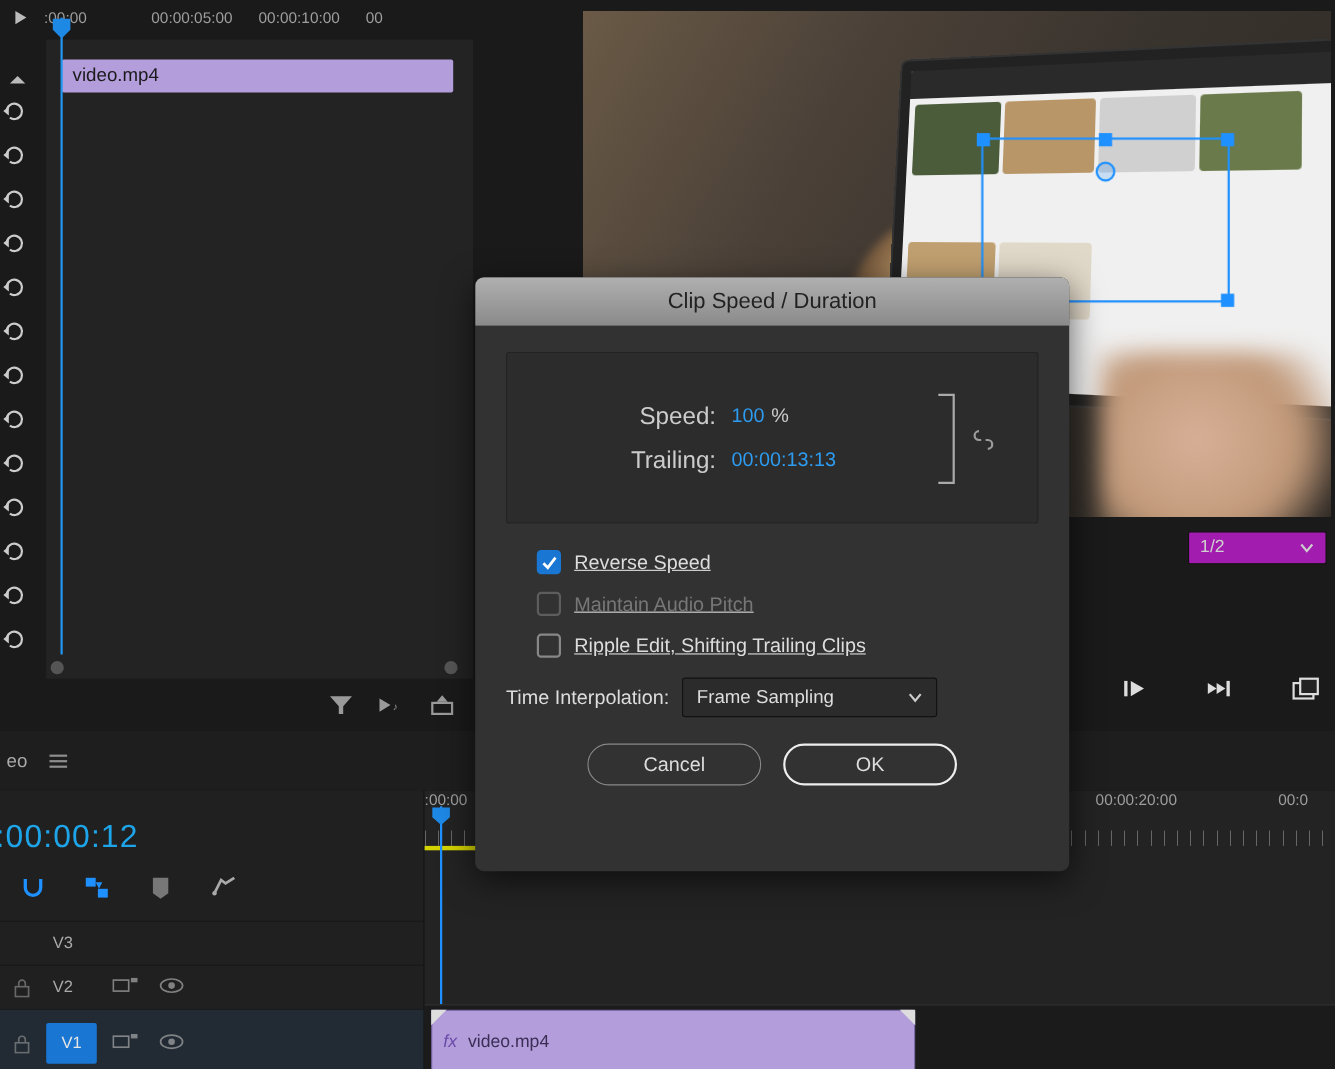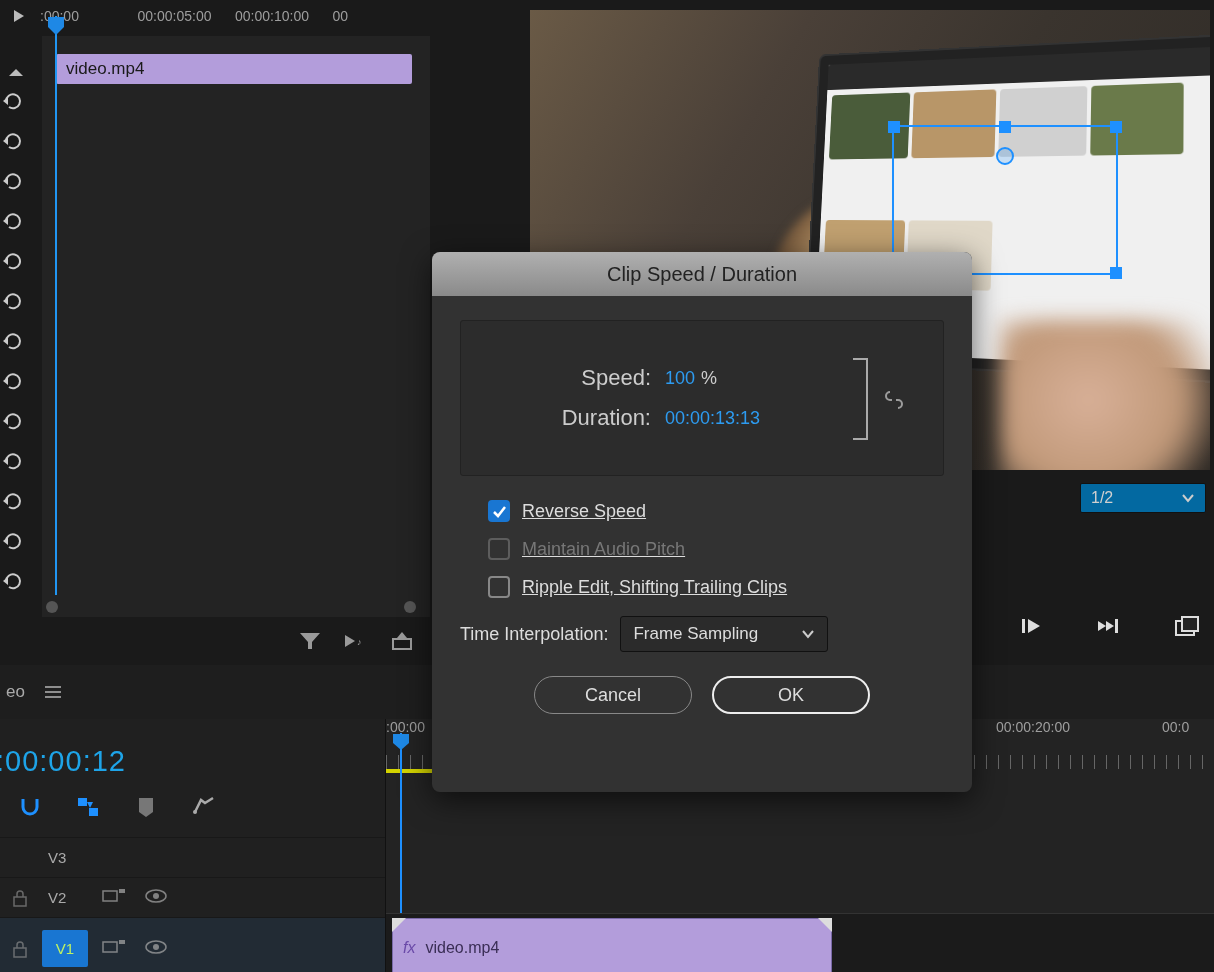--- a/index.html
+++ b/index.html
@@ -107,21 +107,21 @@
   .sh-tl{left:-6px;top:-6px;} .sh-tr{right:-6px;top:-6px;}
   .sh-bl{left:-6px;bottom:-6px;} .sh-br{right:-6px;bottom:-6px;}
   .sh-mt{left:50%;top:-6px;margin-left:-6px;}
   .sel-anchor{position:absolute;left:50%;top:20px;width:18px;height:18px;margin-left:-9px;border:2px solid #1e90ff;border-radius:50%;background:#1e90ff33;}
 
   .prog-right {
     position:absolute; right:0; top:480px; width:140px; height:36px;
     display:flex; align-items:center; justify-content:flex-end; gap:8px; padding-right:8px;
   }
   .zoom-sel {
-    background:#0369a1; border:1px solid #111; color:#d0d0d0;
+    background:#a21caf; border:1px solid #111; color:#d0d0d0;
     height:30px; width:126px; border-radius:2px;
     display:flex; align-items:center; padding:0 10px; font-size:16px;
     justify-content:space-between;
   }
   .transport {
     position:absolute; left:540px; right:0; bottom:14px; height:50px;
     display:flex; align-items:center; justify-content:flex-end; gap:50px; padding-right:14px;
   }
   .tbtn { width:34px; height:34px; display:flex; align-items:center; justify-content:center; }
 
@@ -153,21 +153,21 @@
     position:absolute; left:0; top:118px; right:0;
   }
   .track-row {
     height:40px; display:flex; align-items:center; gap:14px;
     border-top:1px solid #181818; padding-left:12px;
   }
   .track-row.tall { height:62px; }
   .track-row.sel { background:#2b4b6b44; }
   .lock { width:22px; opacity:.6;}
   .tlabel { width:40px; font-size:15px; color:#aaa; text-align:left;}
-  .tlabel.sel { background:#1976d2; color:#bef264; padding:10px 6px; border-radius:2px; margin-left:-6px; width:46px; text-align:center;}
+  .tlabel.sel { background:#1976d2; color:#e5e5e5; padding:10px 6px; border-radius:2px; margin-left:-6px; width:46px; text-align:center;}
   .ticon { width:28px; height:20px; opacity:.7;}
 
   .tl-right {
     position:absolute; left:386px; right:0; top:54px; bottom:0;
     background:#232323;
   }
   .ruler {
     position:absolute; left:0; right:0; top:0; height:56px;
   }
   .ruler-times { position:absolute; left:0; right:0; top:0; height:24px; display:flex; color:#9e9e9e; font-size:14px;}
@@ -224,21 +224,21 @@
   .chk {
     width:22px; height:22px; border:2px solid #888; border-radius:4px;
     display:flex; align-items:center; justify-content:center; flex-shrink:0;
   }
   .chk.checked { background:#1976d2; border-color:#1976d2; }
   .chk.disabled { opacity:.5; }
   .chk-label.disabled { color:#777; }
   .interp-row { display:flex; align-items:center; gap:12px; margin:18px 0 24px 0; font-size:18px;}
   .select {
     background:#2b2b2b; border:1px solid #111; border-radius:3px;
-    height:36px; width:208px; display:flex; align-items:center; justify-content:space-between;
+    height:36px; width:232px; display:flex; align-items:center; justify-content:space-between;
     padding:0 12px; font-size:17px;
   }
   .dlg-btns { display:flex; justify-content:center; gap:20px; }
   .btn {
     height:38px; width:158px; border:1px solid #888; border-radius:19px;
     display:flex; align-items:center; justify-content:center;
     font-size:18px; color:#ddd; background:transparent;
   }
   .btn.primary { border:2px solid #eee; }
 
@@ -565,21 +565,21 @@
 <div class="dialog">
   <div class="dlg-title">Clip Speed / Duration</div>
   <div class="dlg-body">
     <div class="dlg-box">
       <div class="row">
         <span class="lbl">Speed:</span>
         <span class="val">100</span>
         <span class="pct">%</span>
       </div>
       <div class="row">
-        <span class="lbl">Duration:</span>
+        <span class="lbl">Trailing:</span>
         <span class="val">00:00:13:13</span>
       </div>
       <div class="link-bracket">
         <svg width="24" height="88" viewBox="0 0 24 88">
             <path d="M4 4h14v80H4" fill="none" stroke="#aaa" stroke-width="2"></path>
           </svg>
       </div>
       <div class="link-icon">
         <svg width="22" height="22" viewBox="0 0 22 22">
             <path d="M7 3a4 4 0 0 0 0 8h2M15 19a4 4 0 0 0 0-8h-2" fill="none" stroke="#ccc" stroke-width="2"></path>

